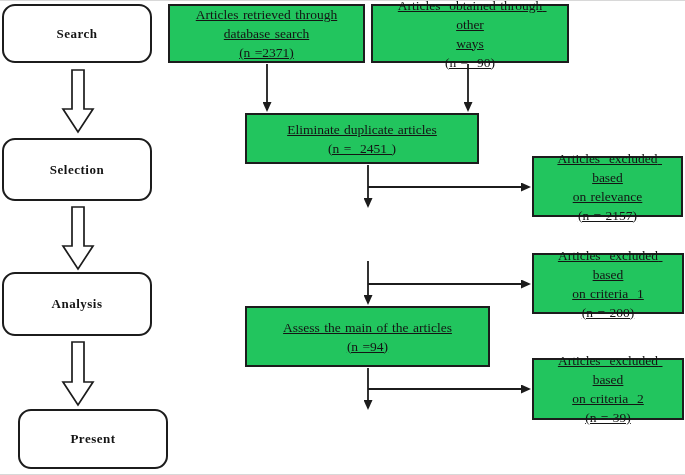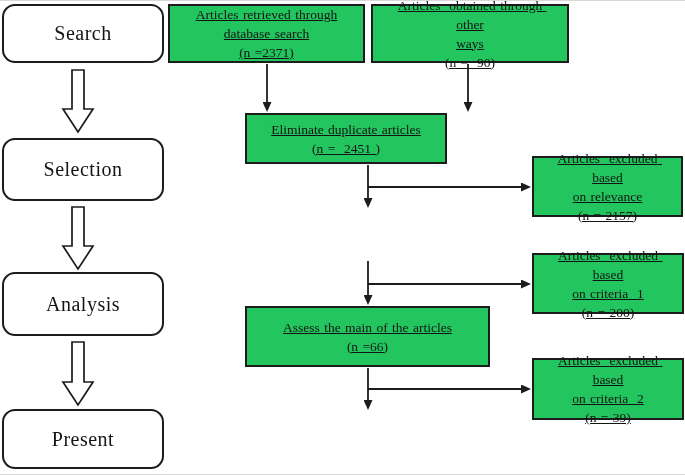--- a/index.html
+++ b/index.html
@@ -21,30 +21,30 @@
   }
   #connectors {
     position: absolute;
     left: 0; top: 0;
     width: 685px;
     height: 475px;
   }
   .stage {
     position: absolute;
     left: 2px;
-    width: 162px;
+    width: 150px;
     box-sizing: border-box;
     border: 2.5px solid #1c1c1c;
     border-radius: 13px;
     background: #ffffff;
     display: flex;
     align-items: center;
     justify-content: center;
-    font-weight: normal;
-    font-size: 20px;
+    font-weight: bold;
+    font-size: 13px;
     letter-spacing: 0.5px;
   }
   .box {
     position: absolute;
     box-sizing: border-box;
     border: 2px solid #1c1c1c;
     background: #22c55e;
     display: flex;
     align-items: center;
     justify-content: center;
@@ -52,25 +52,25 @@
     font-size: 13.5px;
     line-height: 19px;
     white-space: pre-wrap;
     word-spacing: 1px;
     padding: 2px 9px;
     text-decoration: underline;
   }
   #stage-search    { top: 3px;   height: 59px; }
   #stage-selection { top: 137px; height: 63px; }
   #stage-analysis  { top: 271px; height: 64px; text-align: right; }
-  #stage-present   { top: 408px; height: 60px; }
+  #stage-present   { top: 408px; height: 60px; margin-left: 16px; }
 
   #box-retrieved   { left: 168px; top: 3px;   width: 197px; height: 59px; }
   #box-other       { left: 371px; top: 3px;   width: 198px; height: 59px; }
-  #box-duplicate   { left: 245px; top: 112px; width: 202px; height: 51px; }
+  #box-duplicate   { left: 245px; top: 112px; width: 234px; height: 51px; }
   #box-screened    { left: 245px; top: 208px; width: 245px; height: 51px; }
   #box-assess      { left: 245px; top: 305px; width: 245px; height: 61px; }
   #box-content     { left: 245px; top: 410px; width: 247px; height: 60px; }
   #box-excl-rel    { left: 532px; top: 155px; width: 151px; height: 61px; }
   #box-excl-c1     { left: 532px; top: 252px; width: 152px; height: 61px; }
   #box-excl-c2     { left: 532px; top: 357px; width: 152px; height: 62px; }
 </style>
 </head>
 <body>
 
@@ -112,21 +112,21 @@
 
   <div class="box" id="box-retrieved">Articles retrieved through
 database search
 (n =2371)</div>
   <div class="box" id="box-other">Articles  obtained through other
 ways
 (n =  90)</div>
   <div class="box" id="box-duplicate">Eliminate duplicate articles
 (n =  2451 )</div>
   <div class="box" id="box-assess">Assess the main of the articles
-(n =66)</div>
+(n =94)</div>
 
   <div class="box" id="box-excl-rel">Articles  excluded based
 on relevance
 (n = 2157)</div>
   <div class="box" id="box-excl-c1">Articles  excluded based
 on criteria  1
 (n = 200)</div>
   <div class="box" id="box-excl-c2">Articles  excluded based
 on criteria  2
 (n = 39)</div>

